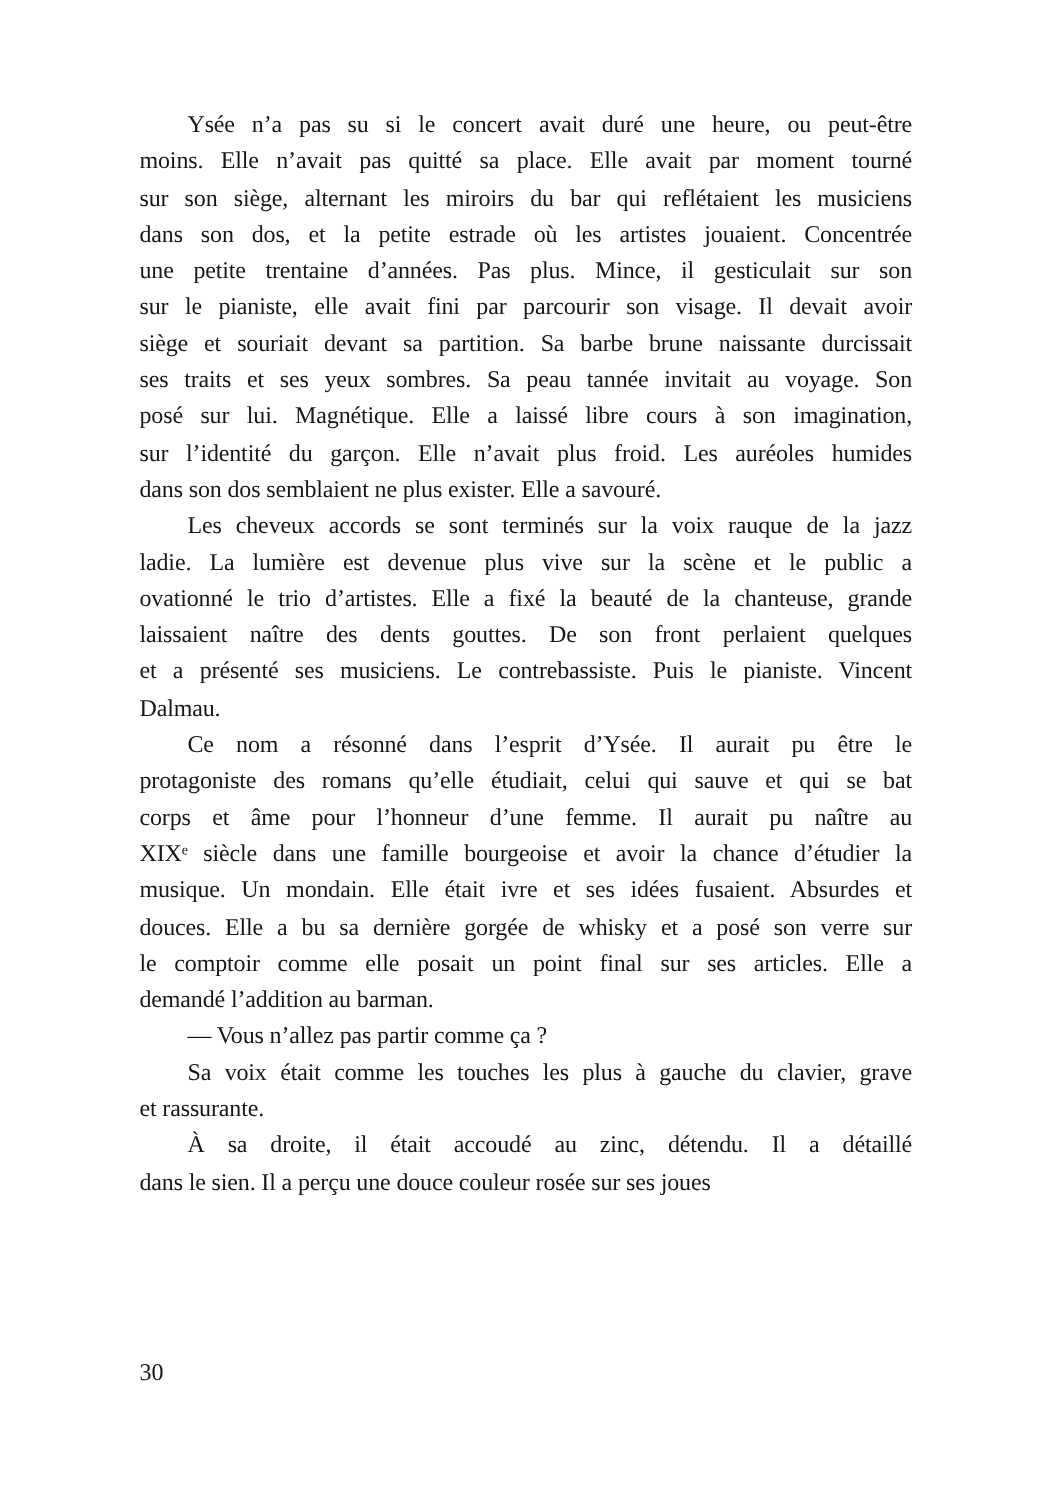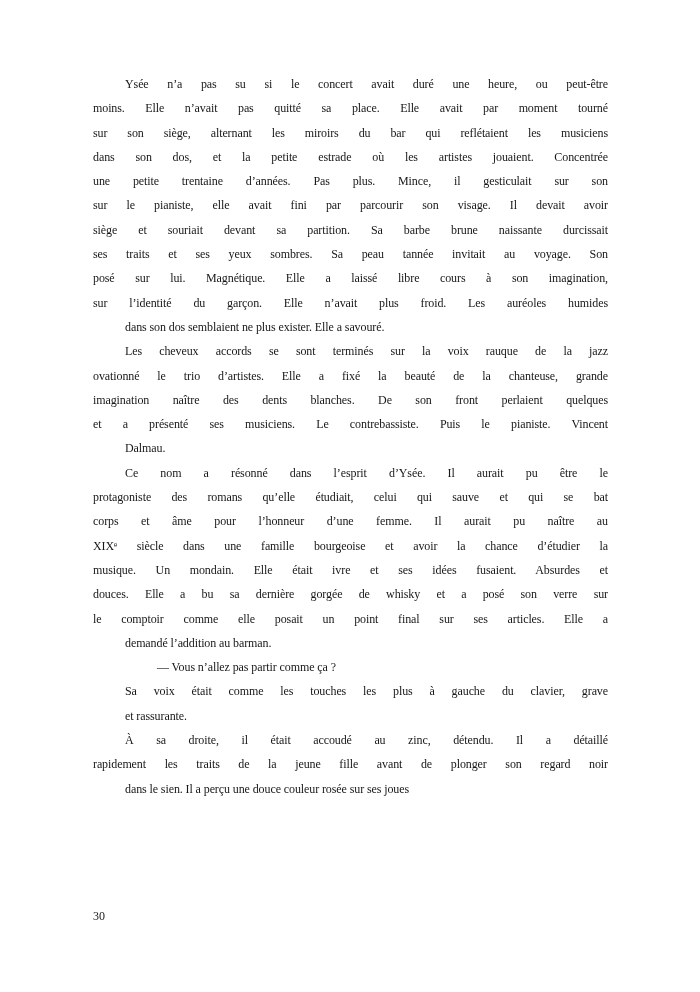--- a/index.html
+++ b/index.html
@@ -18,76 +18,75 @@
     inset: 0;
     background: #ffffff;
   }
   .text-block {
     position: absolute;
     left: 93px;
     top: 72px;
     width: 515px;
     color: #171717;
     font-family: "Liberation Serif", "DejaVu Serif", serif;
-    font-size: 12px;
+    font-size: 16px;
     line-height: 24.3px;
     letter-spacing: -0.1px;
   }
   .line {
     text-align: justify;
     text-align-last: justify;
     white-space: normal;
   }
   .line.para-last {
     text-align-last: left;
-    margin-left: 32px;
   }
   .line.first {
     text-indent: 32px;
   }
   .page-number {
     position: absolute;
     left: 93px;
     top: 904px;
     color: #171717;
     font-family: "Liberation Serif", "DejaVu Serif", serif;
-    font-size: 12px;
+    font-size: 16px;
     line-height: 24px;
   }
 </style>
 </head>
 <body>
 
 <div class="page">
   <main class="text-block">
       <div class="line first">Ysée n’a pas su si le concert avait duré une heure, ou peut-être</div>
       <div class="line">moins. Elle n’avait pas quitté sa place. Elle avait par moment tourné</div>
       <div class="line">sur son siège, alternant les miroirs du bar qui reflétaient les musiciens</div>
       <div class="line">dans son dos, et la petite estrade où les artistes jouaient. Concentrée</div>
       <div class="line">une petite trentaine d’années. Pas plus. Mince, il gesticulait sur son</div>
       <div class="line">sur le pianiste, elle avait fini par parcourir son visage. Il devait avoir</div>
       <div class="line">siège et souriait devant sa partition. Sa barbe brune naissante durcissait</div>
       <div class="line">ses traits et ses yeux sombres. Sa peau tannée invitait au voyage. Son</div>
       <div class="line">posé sur lui. Magnétique. Elle a laissé libre cours à son imagination,</div>
       <div class="line">sur l’identité du garçon. Elle n’avait plus froid. Les auréoles humides</div>
       <div class="line para-last">dans son dos semblaient ne plus exister. Elle a savouré.</div>
       <div class="line first">Les cheveux accords se sont terminés sur la voix rauque de la jazz</div>
+      <div class="line">ladie. La lumière est devenue plus vive sur la scène et le public a</div>
       <div class="line">ovationné le trio d’artistes. Elle a fixé la beauté de la chanteuse, grande</div>
-      <div class="line">imagination naître des dents blanches. De son front perlaient quelques</div>
+      <div class="line">laissaient naître des dents gouttes. De son front perlaient quelques</div>
       <div class="line">et a présenté ses musiciens. Le contrebassiste. Puis le pianiste. Vincent</div>
       <div class="line para-last">Dalmau.</div>
       <div class="line first">Ce nom a résonné dans l’esprit d’Ysée. Il aurait pu être le</div>
       <div class="line">protagoniste des romans qu’elle étudiait, celui qui sauve et qui se bat</div>
       <div class="line">corps et âme pour l’honneur d’une femme. Il aurait pu naître au</div>
       <div class="line">XIXᵉ siècle dans une famille bourgeoise et avoir la chance d’étudier la</div>
       <div class="line">musique. Un mondain. Elle était ivre et ses idées fusaient. Absurdes et</div>
       <div class="line">douces. Elle a bu sa dernière gorgée de whisky et a posé son verre sur</div>
       <div class="line">le comptoir comme elle posait un point final sur ses articles. Elle a</div>
       <div class="line para-last">demandé l’addition au barman.</div>
       <div class="line first para-last">— Vous n’allez pas partir comme ça ?</div>
       <div class="line first">Sa voix était comme les touches les plus à gauche du clavier, grave</div>
       <div class="line para-last">et rassurante.</div>
       <div class="line first">À sa droite, il était accoudé au zinc, détendu. Il a détaillé</div>
-      <div class="line">rapidement les traits de la jeune fille avant de plonger son regard noir</div>
       <div class="line para-last">dans le sien. Il a perçu une douce couleur rosée sur ses joues</div>
     </main>
   <div class="page-number">30</div>
 </div>
 
 </body></html>

